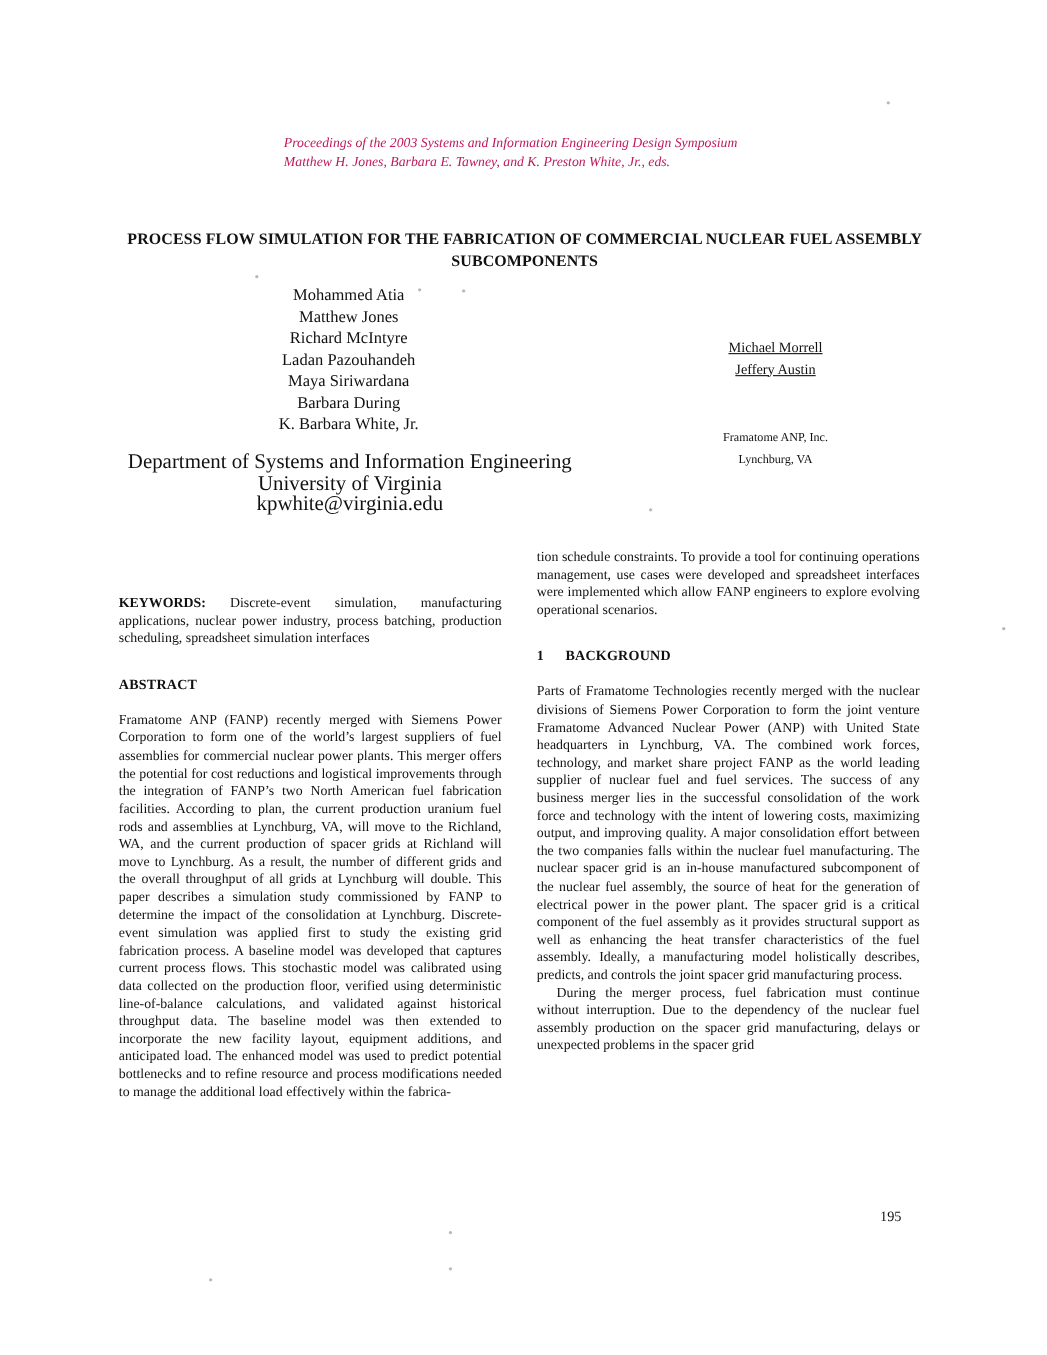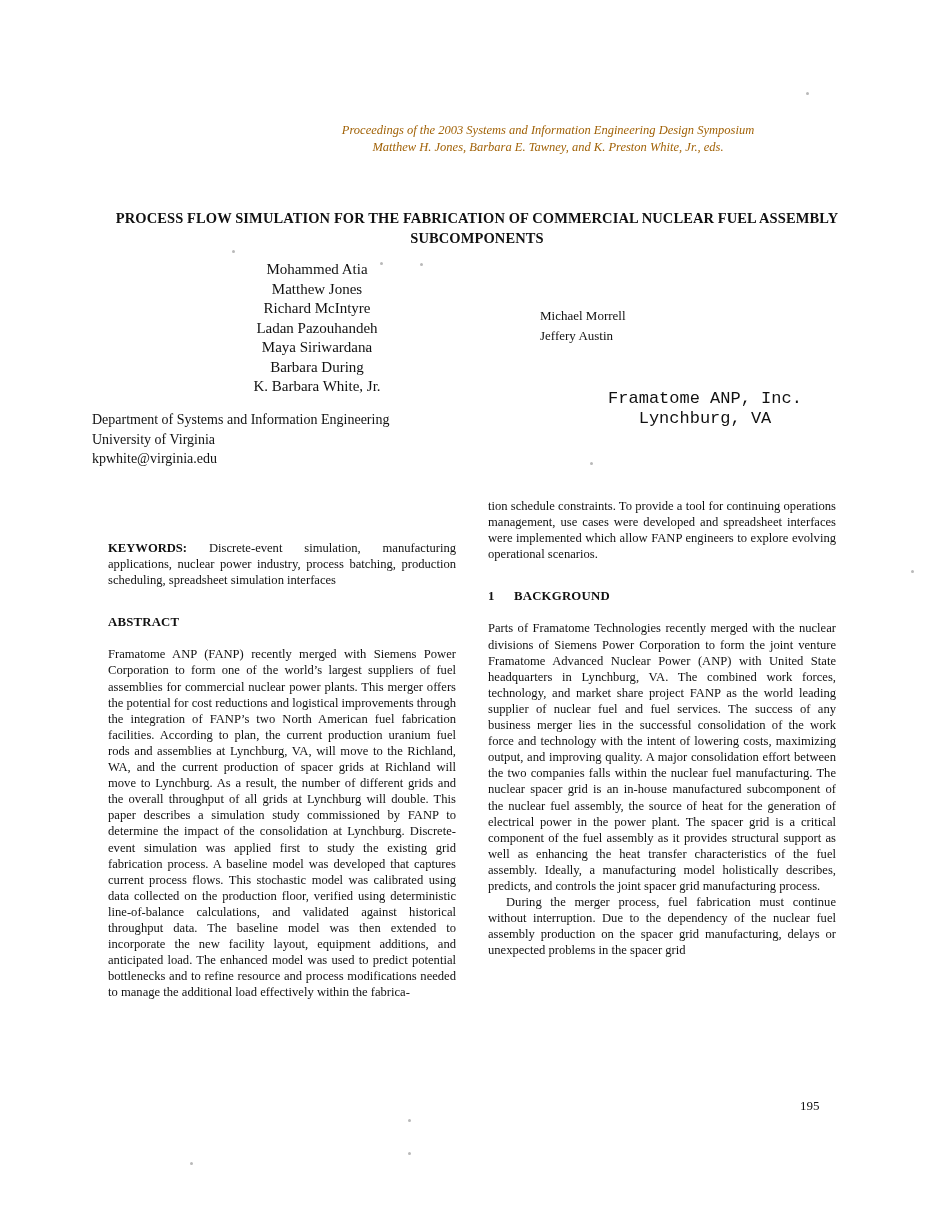--- a/index.html
+++ b/index.html
@@ -21,25 +21,25 @@
     width: 952px;
     height: 1232px;
     background: #ffffff;
   }
   
   .proceedings {
     position: absolute;
     top: 122px;
     right: 114px;
     width: 580px;
-    text-align: center;
+    text-align: left;
     font-style: italic;
     font-size: 12.5px;
     line-height: 16.5px;
-    color: #a16207;
+    color: #be185d;
   }
   .proceedings div { white-space: nowrap; }
 
   
   .title {
     position: absolute;
     top: 208px;
     left: 108px;
     width: 738px;
     text-align: center;
@@ -55,44 +55,44 @@
     top: 260px;
     left: 182px;
     width: 270px;
     text-align: center;
     font-size: 15px;
     line-height: 19.5px;
   }
   .affil-left {
     position: absolute;
     top: 410px;
-    left: 92px;
+    left: 108px;
     width: 420px;
-    text-align: left;
-    font-size: 14px;
+    text-align: center;
+    font-size: 19px;
     line-height: 19.5px;
   }
   .authors-right {
     position: absolute;
     top: 306px;
     left: 540px;
     width: 330px;
-    text-align: left;
+    text-align: center;
     font-size: 13px;
     line-height: 19.5px;
+    text-decoration: underline;
   }
   .affil-right {
     position: absolute;
     top: 389px;
     left: 540px;
     width: 330px;
     text-align: center;
-    font-size: 17px;
-    line-height: 19.5px;
-    font-family: Liberation Mono, monospace;
+    font-size: 11px;
+    line-height: 19.5px;
   }
 
   
   .col {
     position: absolute;
     width: 348px;
     font-size: 12.6px;
     line-height: 16.1px;
     text-align: justify;
   }

